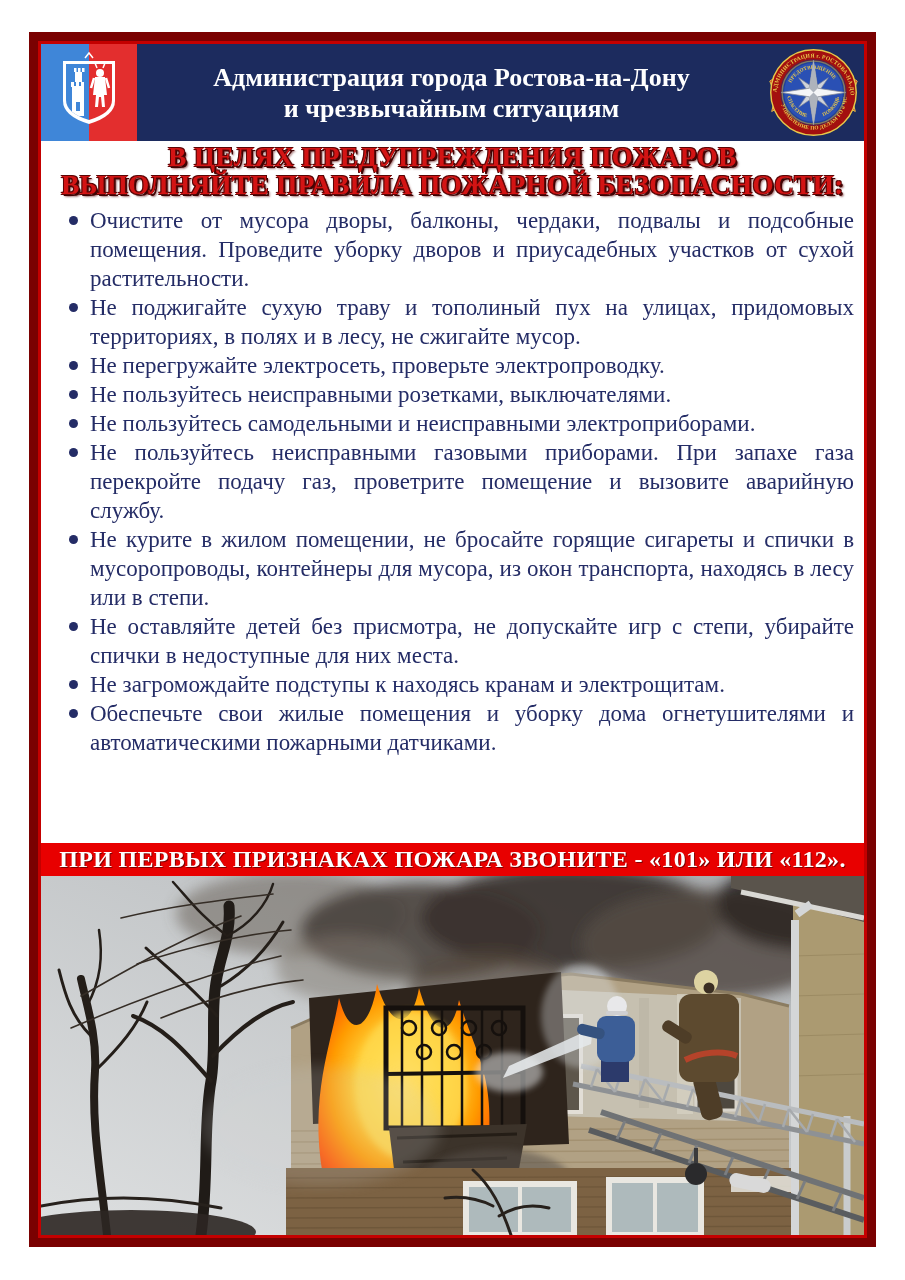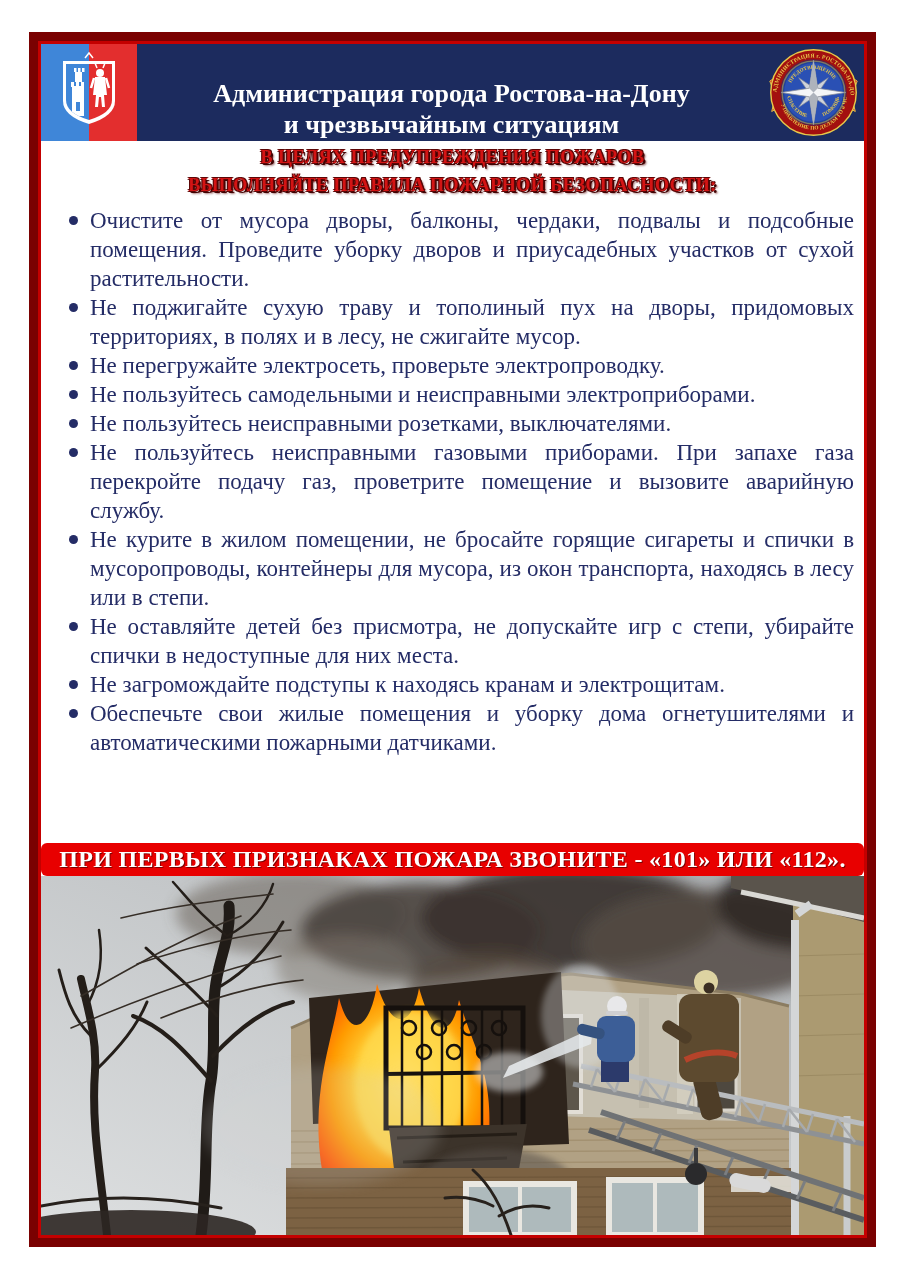--- a/index.html
+++ b/index.html
@@ -15,29 +15,29 @@
     position:absolute;inset:0;box-sizing:border-box;border:3px solid #c40000;
     background:#ffffff;overflow:hidden;
   }
   
   .header{
     position:relative;width:823px;height:97px;background:#1c2b5e;
   }
   .flag{position:absolute;left:0;top:0;width:96px;height:97px;}
   .emblem{position:absolute;right:3px;top:1px;width:95px;height:95px;}
   .header-text{
-    position:absolute;left:100px;right:102px;top:16px;height:97px;
+    position:absolute;left:100px;right:102px;top:0;height:97px;
     display:flex;flex-direction:column;justify-content:center;
     text-align:center;color:#ffffff;font-weight:bold;
     font-size:26px;line-height:31px;white-space:nowrap;
   }
   
   .title{
     width:823px;height:60px;padding-top:2px;box-sizing:border-box;
-    text-align:center;font-weight:bold;font-size:18px;line-height:28px;
+    text-align:center;font-weight:bold;font-size:27px;line-height:28px;
     color:#d31414;letter-spacing:.5px;
     text-shadow:-1px -1px 0 #5c0606,1px -1px 0 #5c0606,-1px 1px 0 #5c0606,
                  2px 2px 0 #3f0303,3px 3px 2px rgba(90,5,5,.55);
   }
   
   .rules{
     width:823px;height:642px;box-sizing:border-box;
     padding:5px 10px 0 22px;margin:0;list-style:none;
   }
   .rules li{
@@ -47,21 +47,20 @@
   .rules li::before{
     content:"";position:absolute;left:6px;top:10px;width:9px;height:9px;
     border-radius:50%;background:#242c66;
   }
   
   .banner{
     width:823px;height:33px;background:#e80000;color:#ffffff;
     font-weight:bold;font-size:24px;line-height:33px;text-align:center;
     white-space:nowrap;letter-spacing:.3px;
     text-shadow:1px 1px 0 #7c0101;
-    border-radius:6px;
   }
   .photo{display:block;width:823px;height:359px;}
 </style>
 </head>
 <body>
 
 <div class="frame">
   <div class="frame-inner">
 
     <div class="header">
@@ -137,24 +136,24 @@
       </svg>
     </div>
 
     <div class="title">
       <div>В ЦЕЛЯХ ПРЕДУПРЕЖДЕНИЯ ПОЖАРОВ</div>
       <div>ВЫПОЛНЯЙТЕ ПРАВИЛА ПОЖАРНОЙ БЕЗОПАСНОСТИ:</div>
     </div>
 
     <ul class="rules">
       <li>Очистите от мусора дворы, балконы, чердаки, подвалы и подсобные помещения. Проведите уборку дворов и приусадебных участков от сухой растительности.</li>
-      <li>Не поджигайте сухую траву и тополиный пух на дворы, придомовых территориях, в полях и в лесу, не сжигайте мусор.</li>
+      <li>Не поджигайте сухую траву и тополиный пух на улицах, придомовых территориях, в полях и в лесу, не сжигайте мусор.</li>
       <li>Не перегружайте электросеть, проверьте электропроводку.</li>
+      <li>Не пользуйтесь неисправными розетками, выключателями.</li>
       <li>Не пользуйтесь самодельными и неисправными электроприборами.</li>
-      <li>Не пользуйтесь неисправными розетками, выключателями.</li>
       <li>Не пользуйтесь неисправными газовыми приборами. При запахе газа перекройте подачу газ, проветрите помещение и вызовите аварийную службу.</li>
       <li>Не курите в жилом помещении, не бросайте горящие сигареты и спички в мусоропроводы, контейнеры для мусора, из окон транспорта, находясь в лесу или в степи.</li>
       <li>Не оставляйте детей без присмотра, не допускайте игр с степи, убирайте спички в недоступные для них места.</li>
       <li>Не загромождайте подступы к находясь кранам и электрощитам.</li>
       <li>Обеспечьте свои жилые помещения и уборку дома огнетушителями и автоматическими пожарными датчиками.</li>
     </ul>
 
     <div class="banner">ПРИ ПЕРВЫХ ПРИЗНАКАХ ПОЖАРА ЗВОНИТЕ - «101» ИЛИ «112».</div>
 
     <svg class="photo" viewBox="0 0 823 359" preserveAspectRatio="none">

